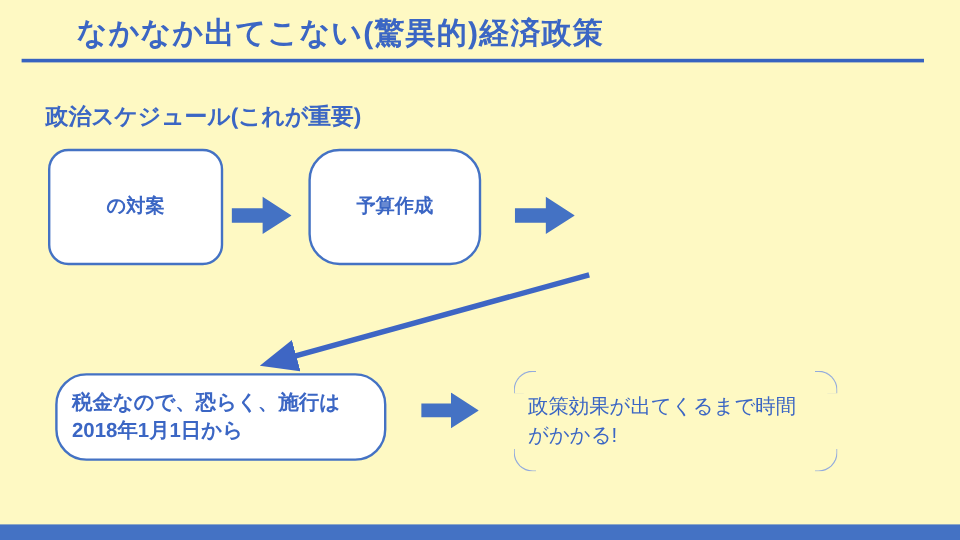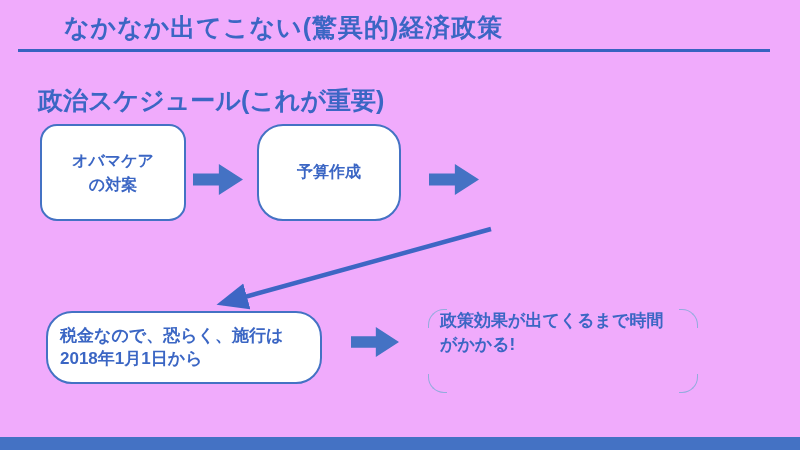--- a/index.html
+++ b/index.html
@@ -1,35 +1,35 @@
 <!DOCTYPE html>
 <html><head>
 <meta charset="utf-8">
 <style>
   html,body{margin:0;padding:0;}
   .slide{
     position:relative;
     width:800px;height:450px;
-    background:#f0abfc;
+    background:#fef9c3;
     overflow:hidden;
     font-family:"Liberation Sans","DejaVu Sans",sans-serif;
   }
   
   .title{
     position:absolute;left:64px;top:11px;
     font-size:25px;font-weight:bold;color:#3b66c4;
     letter-spacing:1px;white-space:nowrap;
   }
   .title-rule{
     position:absolute;left:18px;top:49px;width:752px;height:3px;
     background:#3763c0;
   }
   .subtitle{
     position:absolute;left:38px;top:84px;
-    font-size:25px;font-weight:bold;color:#3b66c4;
+    font-size:19px;font-weight:bold;color:#3b66c4;
     white-space:nowrap;
   }
   
   .rbox{
     position:absolute;
     border:2px solid #4472c4;border-radius:17px;
     display:flex;flex-direction:column;align-items:center;justify-content:center;
     color:#3b66c4;font-weight:bold;text-align:center;
     box-sizing:border-box;background:#ffffff;
   }
@@ -40,22 +40,22 @@
     font-size:10px;font-weight:bold;line-height:1.5;margin-top:3px;color:#3b66c4;
   }
   .box3 .note .speaker{color:#ed7d31;}
   .box4{left:46px;top:311px;width:276px;height:73px;font-size:17px;
         align-items:flex-start;text-align:left;padding:6px 10px 6px 12px;line-height:1.35;
         justify-content:center;border-radius:26px;}
   .box4 .wrap{width:248px;}
   
   .cornerbox{
     position:absolute;left:428px;top:309px;width:270px;height:84px;
-    display:flex;align-items:flex-start;
-    color:#3b66c4;font-weight:bold;font-size:17px;line-height:1.4;
+    display:flex;align-items:center;
+    color:#3b66c4;font-weight:normal;font-size:17px;line-height:1.4;
     box-sizing:border-box;padding-left:12px;
   }
   .cornerbox .wrap{width:232px;}
   .corner{position:absolute;width:18px;height:18px;border:0 solid #93abdd;}
   .corner.tl{left:0;top:0;border-top-width:1.5px;border-left-width:1.5px;border-top-left-radius:16px;}
   .corner.tr{right:0;top:0;border-top-width:1.5px;border-right-width:1.5px;border-top-right-radius:16px;}
   .corner.bl{left:0;bottom:0;border-bottom-width:1.5px;border-left-width:1.5px;border-bottom-left-radius:16px;}
   .corner.br{right:0;bottom:0;border-bottom-width:1.5px;border-right-width:1.5px;border-bottom-right-radius:16px;}
   
   .block-arrow{position:absolute;}
@@ -72,21 +72,20 @@
 </head>
 <body>
 
 <div class="slide">
 
   <div class="title">なかなか出てこない(驚異的)経済政策</div>
   <div class="title-rule"></div>
   <div class="subtitle">政治スケジュール(これが重要)</div>
 
   <div class="rbox box1">
-    <span>オバマケア</span>
     <span>の対案</span>
   </div>
 
   <svg class="block-arrow arrow1" viewBox="0 0 58 36" aria-hidden="true">
     <path d="M0,11 H30 V0 L58,18 L30,36 V25 H0 Z" fill="#4472c4"></path>
   </svg>
 
   <div class="rbox box2">
     <span>予算作成</span>
   </div>

